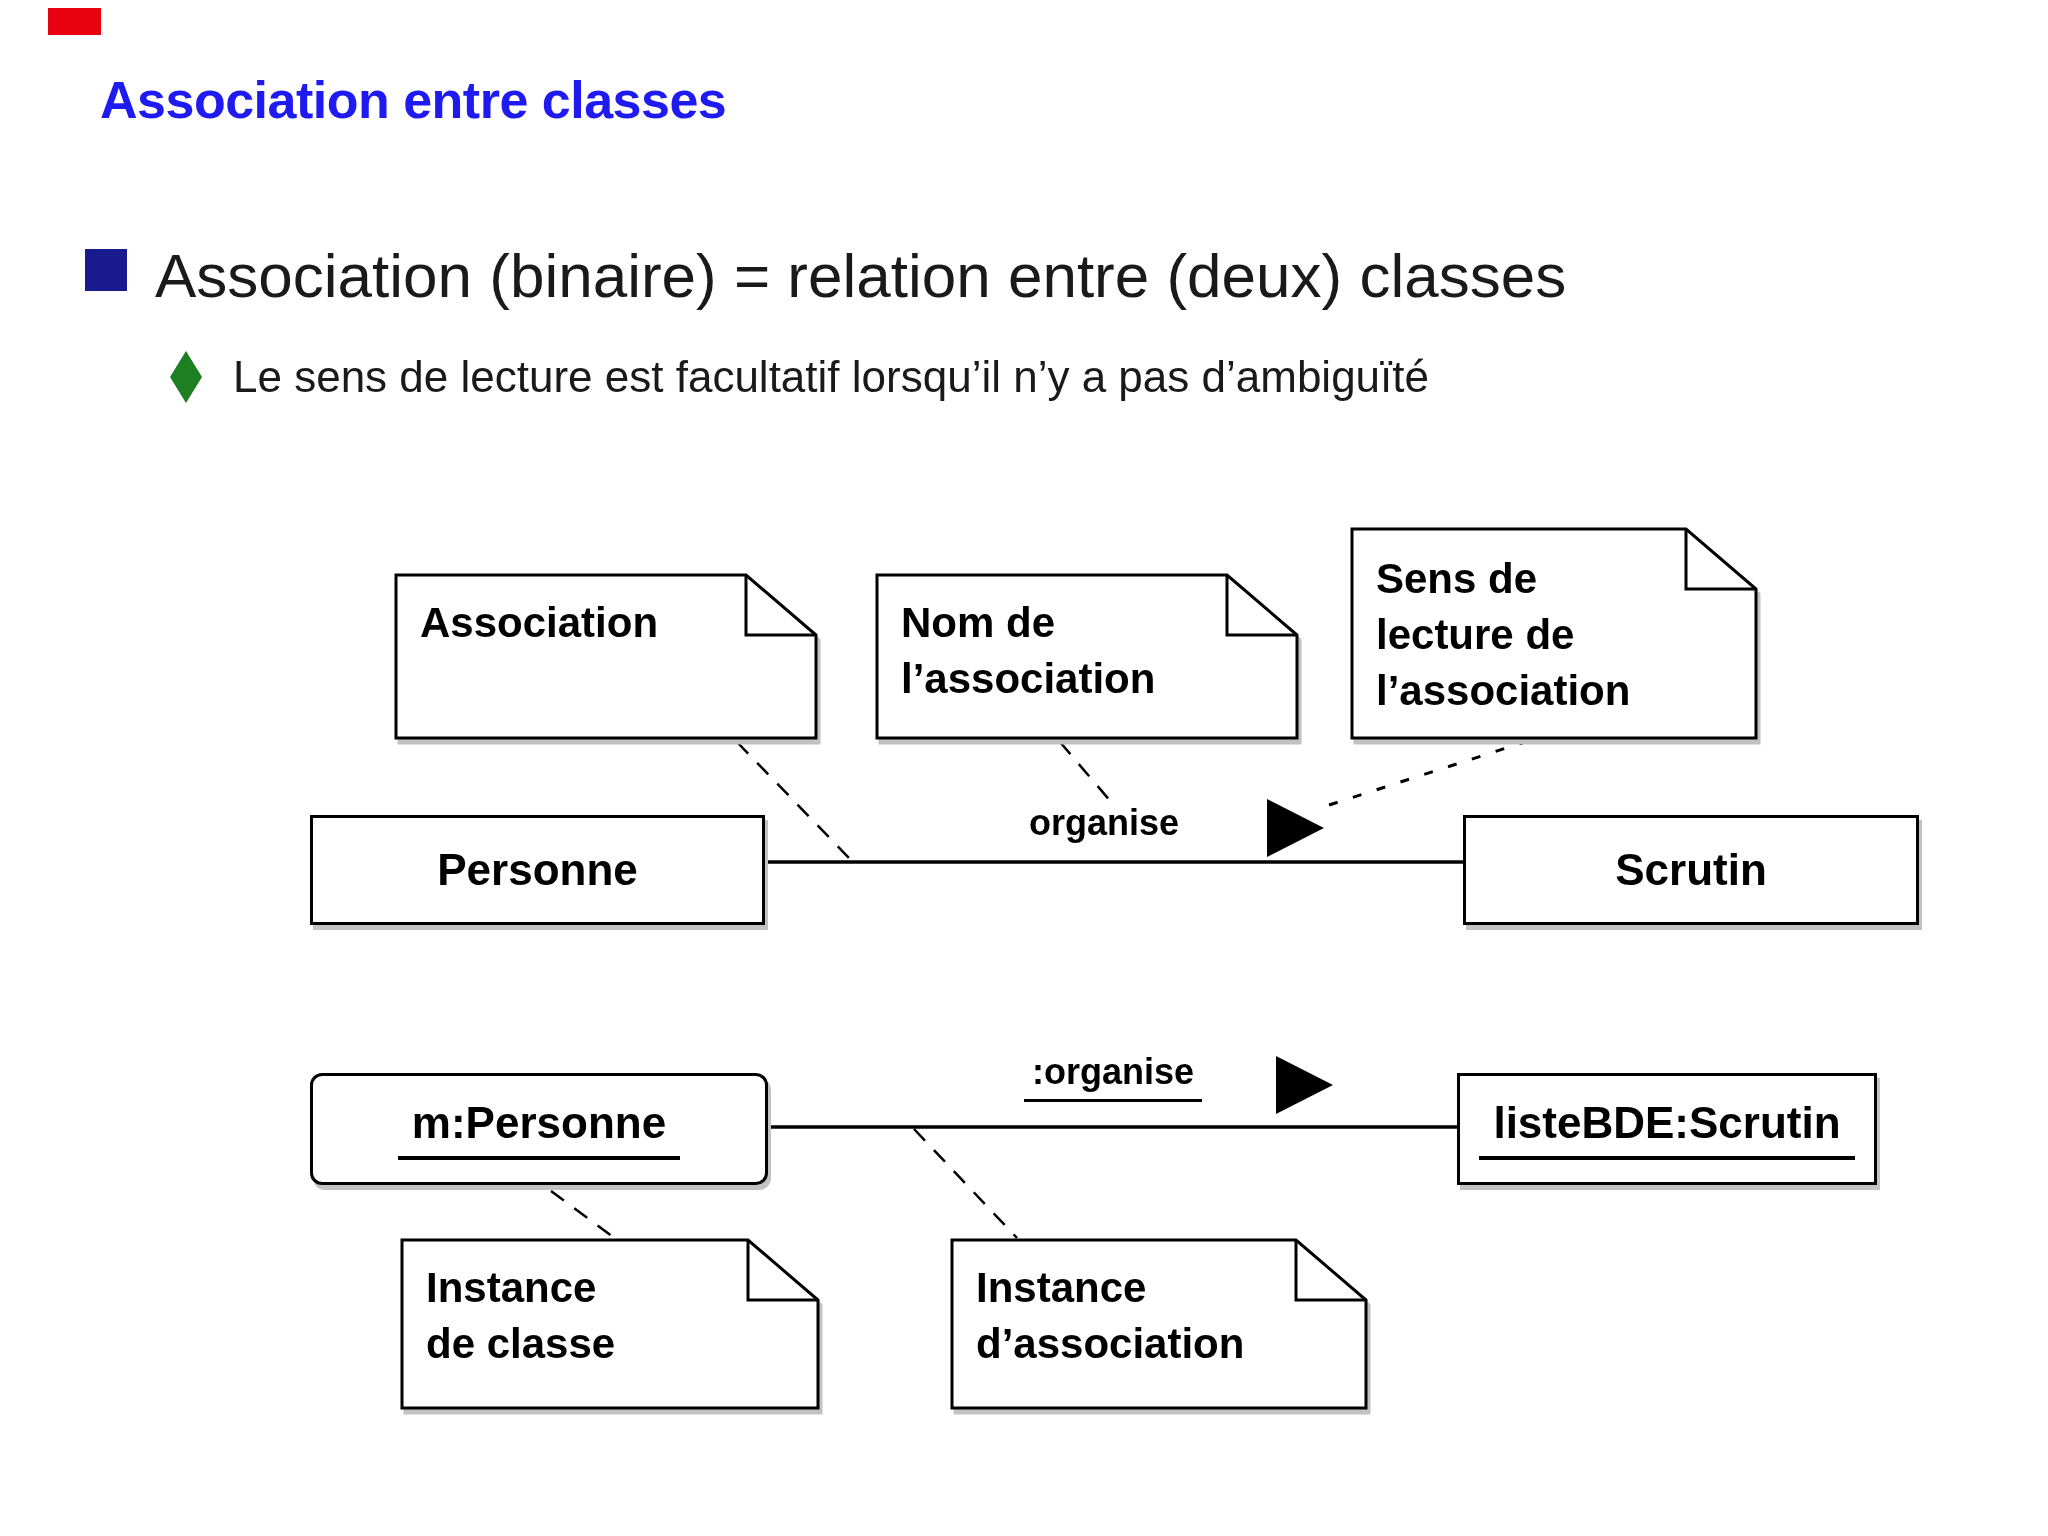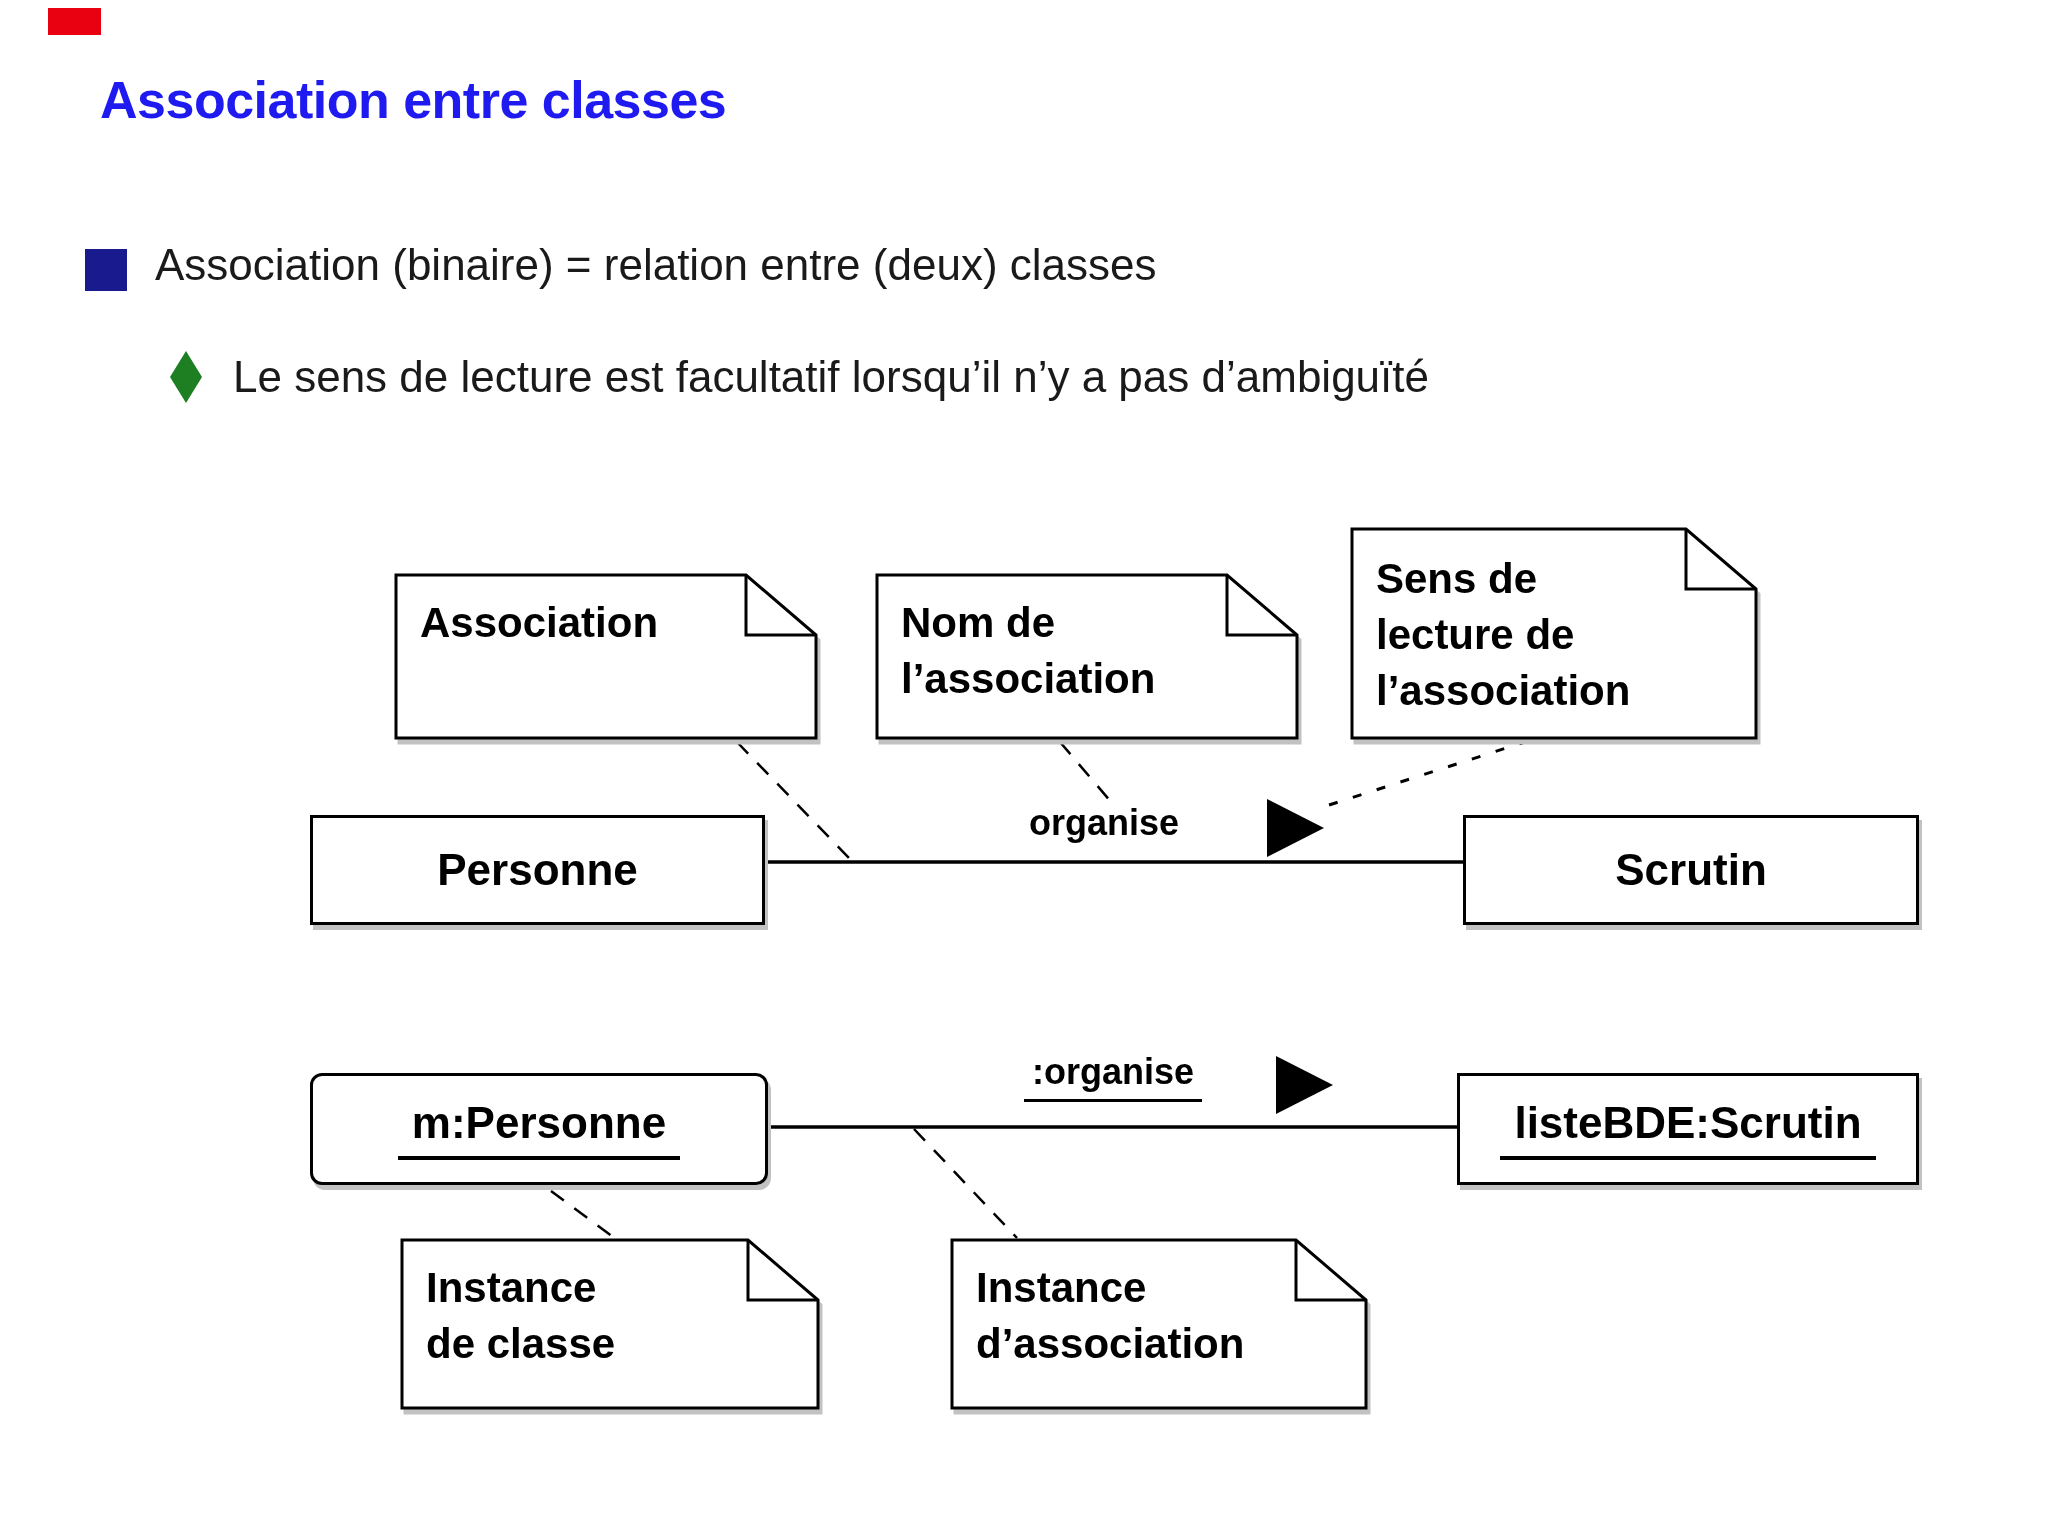--- a/index.html
+++ b/index.html
@@ -18,21 +18,21 @@
     position:absolute;left:100px;top:70px;margin:0;
     font-size:52px;font-weight:bold;letter-spacing:-0.5px;
     color:#1f1af0;
   }
   .bullet-square{
     position:absolute;left:85px;top:249px;width:42px;height:42px;
     background:#181a8e;
   }
   .bullet-text{
     position:absolute;left:155px;top:240px;
-    font-size:44px;color:#1a1a1a;white-space:nowrap;
+    font-size:62px;color:#1a1a1a;white-space:nowrap;
   }
   .diamond{position:absolute;left:170px;top:351px;}
   .sub-bullet-text{
     position:absolute;left:233px;top:352px;
     font-size:44px;color:#1a1a1a;white-space:nowrap;
   }
   .overlay{position:absolute;left:0;top:0;pointer-events:none;}
 
   .uml-box{
     position:absolute;background:#ffffff;border:3px solid #000000;
@@ -132,21 +132,21 @@
     <span>Personne</span>
   </div>
   <div class="uml-box" style="left:1463px;top:815px;width:456px;height:110px;">
     <span>Scrutin</span>
   </div>
   <div class="assoc-label" style="left:954px;top:802px;width:300px;">organise</div>
 
   <div class="uml-box" style="left:310px;top:1073px;width:458px;height:112px;border-radius:12px;">
     <span class="obj-underline">m:Personne</span>
   </div>
-  <div class="uml-box" style="left:1457px;top:1073px;width:462px;height:112px;">
+  <div class="uml-box" style="left:1457px;top:1073px;width:420px;height:112px;">
     <span class="obj-underline">listeBDE:Scrutin</span>
   </div>
   <div class="assoc-label" style="left:963px;top:1051px;width:300px;">
     <span class="link-underline">:organise</span>
   </div>
 
   <div class="note" style="left:400px;top:1238px;width:420px;height:172px;">
     <svg width="420" height="172" viewBox="0 0 420 172">
       <polygon points="2,2 348,2 418,62 418,170 2,170" fill="#ffffff" stroke="#000" stroke-width="3"></polygon>
       <polyline points="348,2 348,62 418,62" fill="none" stroke="#000" stroke-width="3"></polyline>

